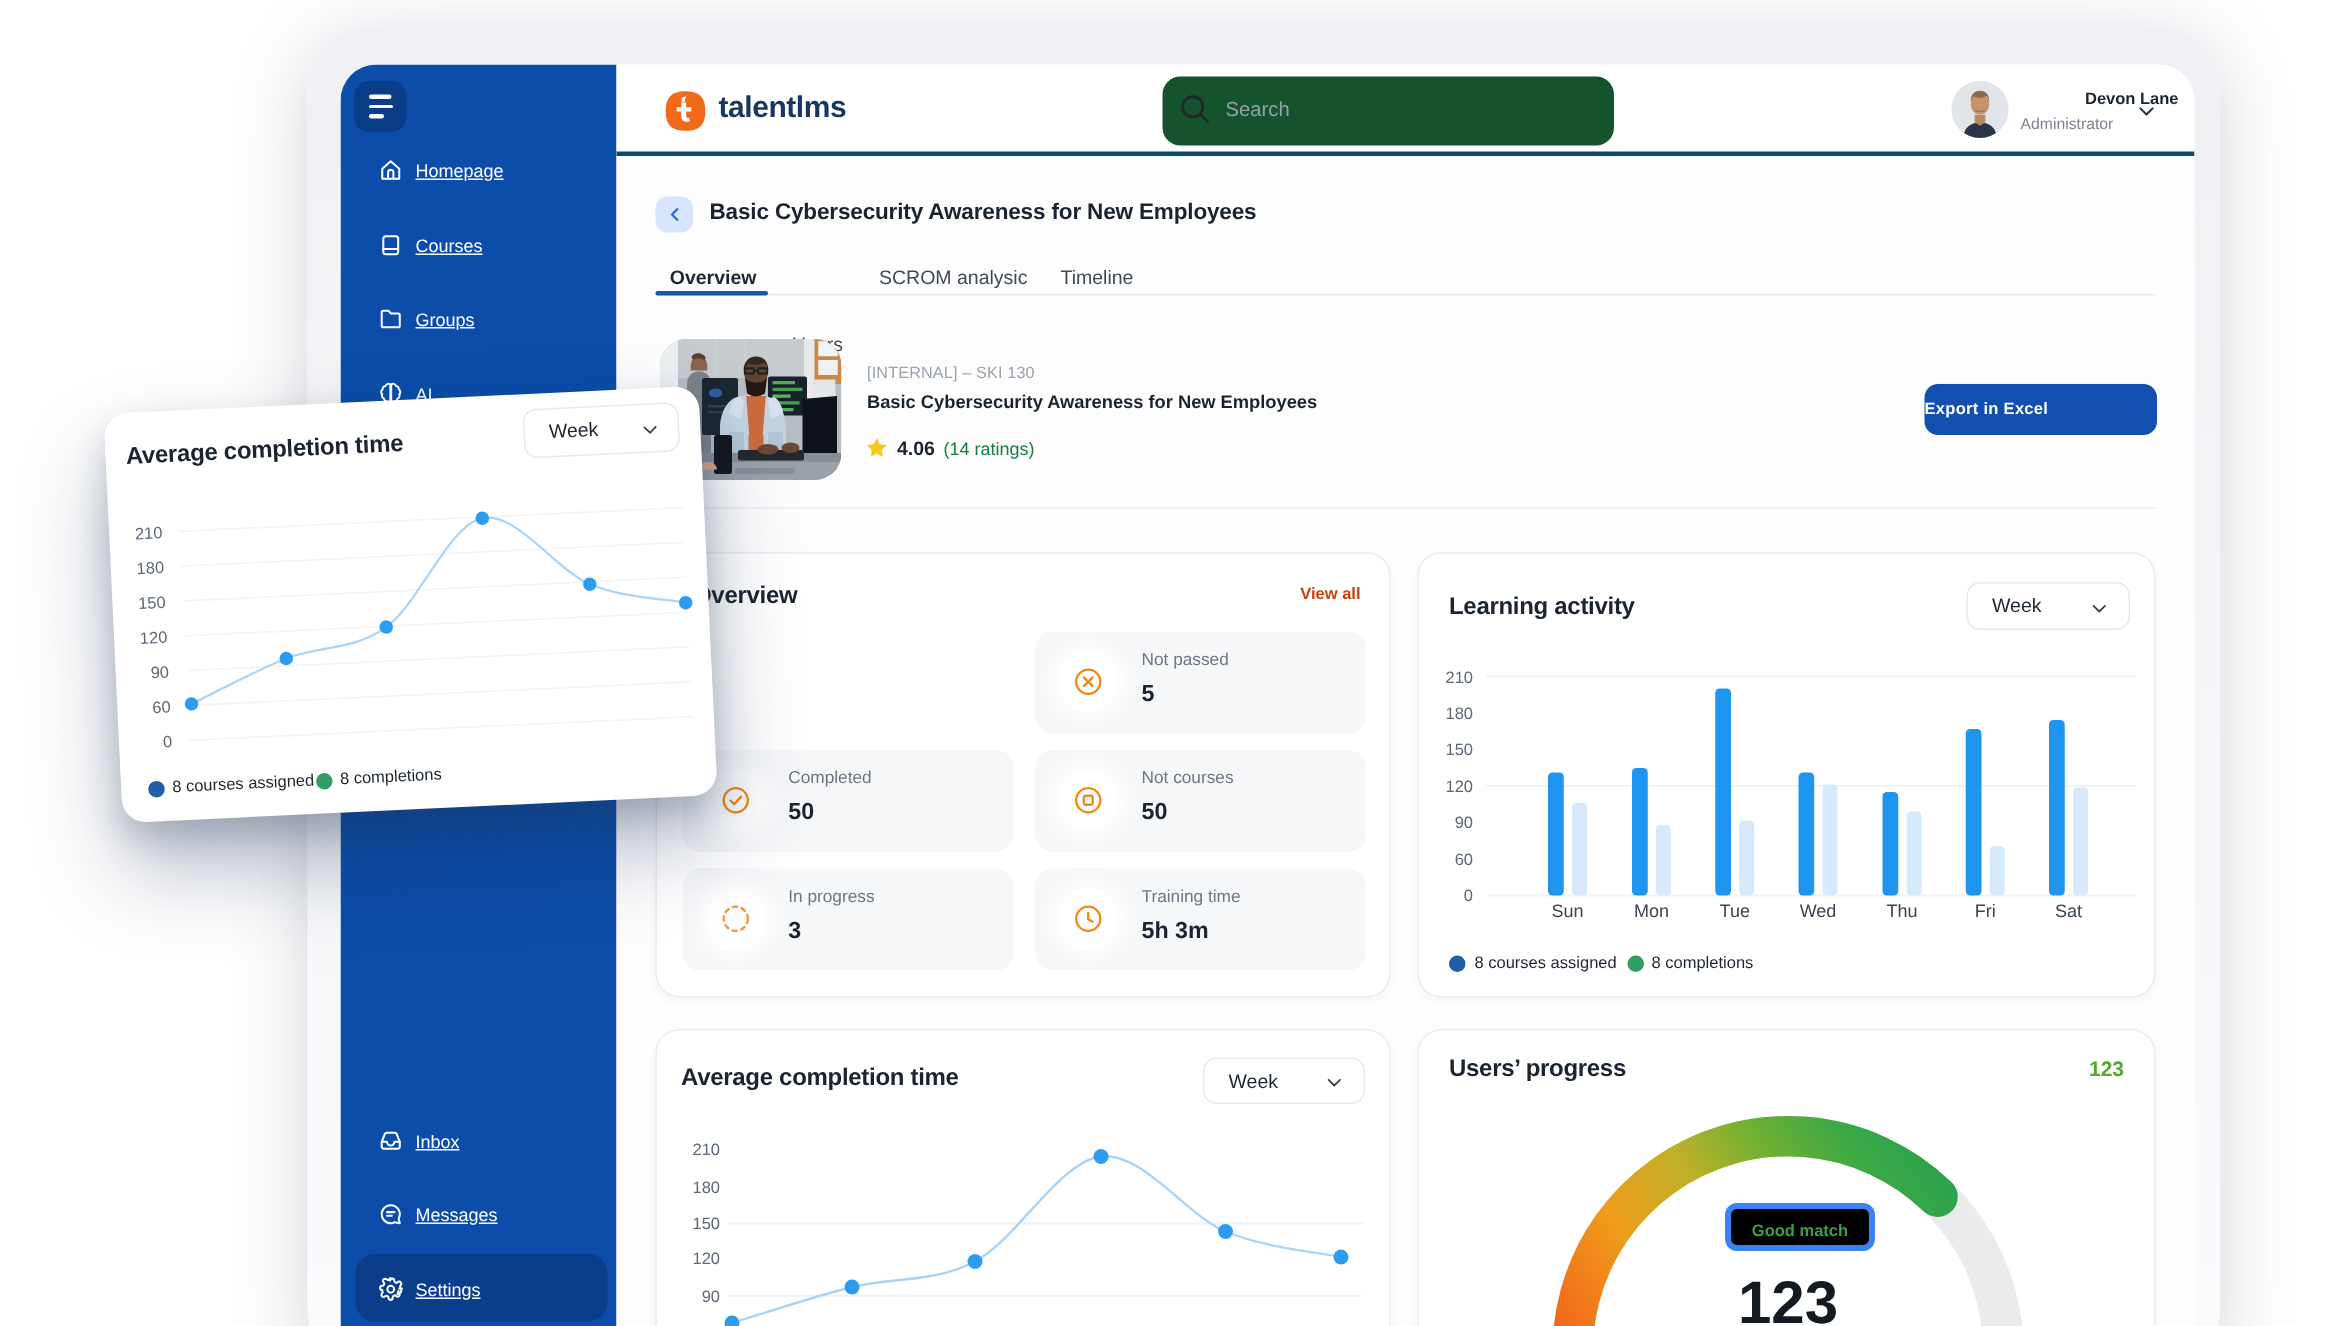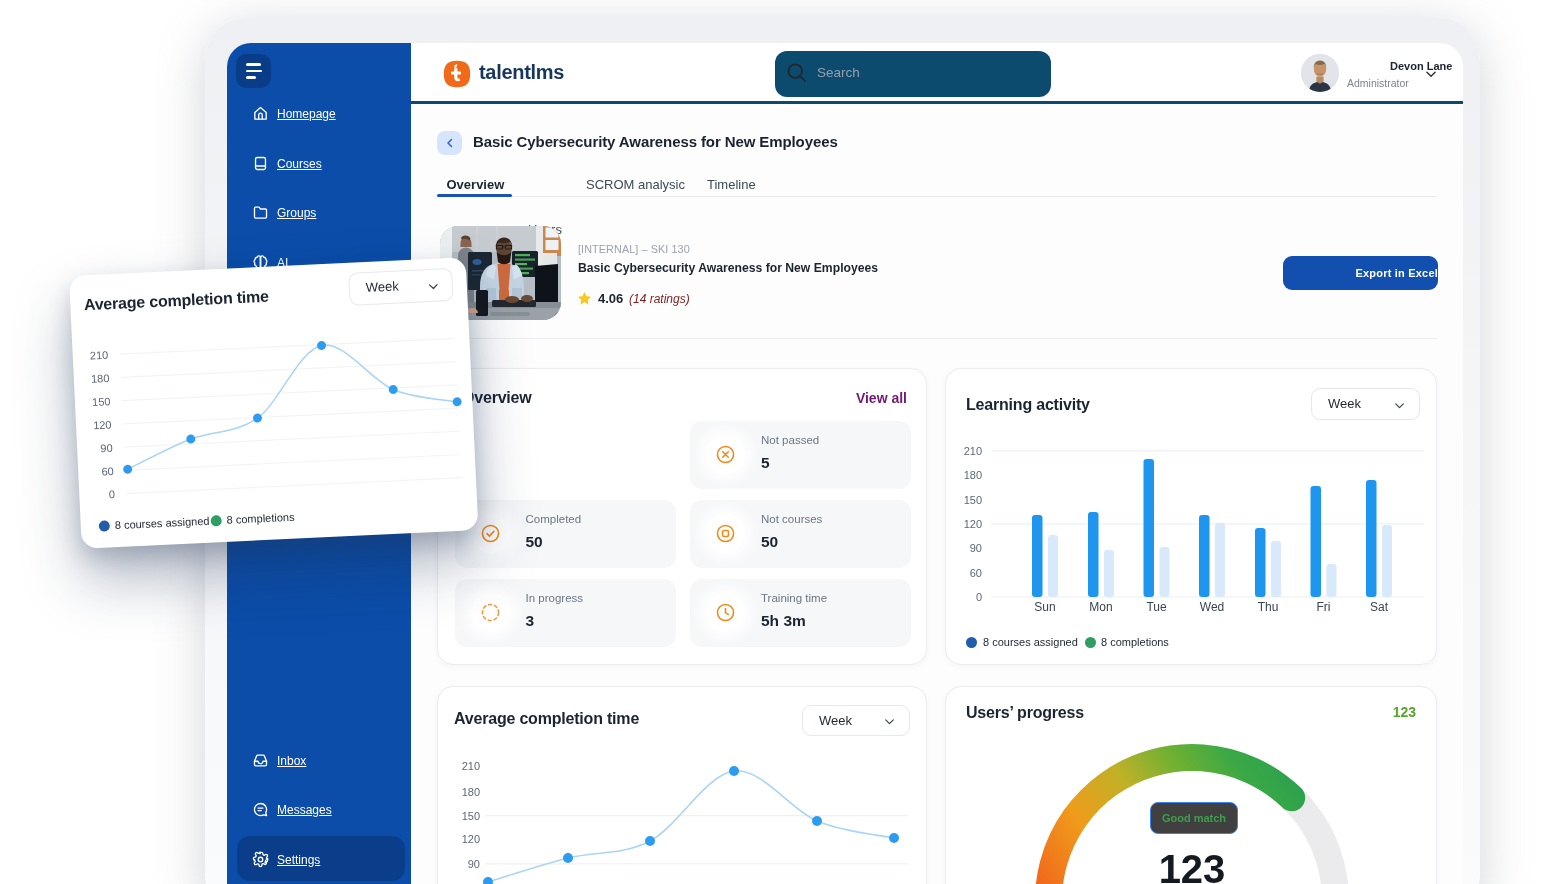--- a/index.html
+++ b/index.html
@@ -15,46 +15,46 @@
 
 #sidebar{left:0;top:0;width:184px;height:874px;background:#0b4da9;}
 .burger{left:9px;top:11px;width:35px;height:34px;border-radius:10px;background:#0a3d88;}
 .burger i{position:absolute;left:9.5px;height:2.6px;border-radius:2px;background:#fff;}
 .mi{left:0;width:184px;height:22px;color:#fff;font-size:12px;}
 .mi svg{position:absolute;left:25px;top:2px;}
 .mi span{position:absolute;left:50px;top:4px;text-decoration:underline;}
 
 #topbar{left:184px;top:0;width:1052px;height:60.5px;background:#fff;border-bottom:3px solid #0c4a6e;}
 .logotxt{left:68px;top:18px;font-size:20px;font-weight:bold;color:#17375e;letter-spacing:-0.3px;}
-#search{left:364px;top:8px;width:276px;height:46px;border-radius:12px;background:#0c4a6e;}
+#search{left:364px;top:8px;width:301px;height:46px;border-radius:12px;background:#14532d;}
 #search span{position:absolute;left:42px;top:14px;font-size:13.5px;color:#96a0ad;}
 #uname{left:936px;top:17px;font-size:11px;font-weight:bold;color:#1b2430;padding-left:43px;}
 #urole{left:936px;top:34px;font-size:10.5px;color:#7b8490;}
 
 #content{left:184px;top:60.5px;width:1052px;height:824px;background:#fdfdfe;}
 .backbtn{left:26px;top:27.5px;width:25px;height:24px;border-radius:8px;background:#d6e4fc;}
 .htitle{left:62px;top:29.5px;font-size:15px;font-weight:bold;color:#1a2330;letter-spacing:-0.1px;}
 .tab{top:73px;font-size:13px;color:#3f4a56;}
 .tabline{left:26px;top:92px;width:1000px;height:1.5px;background:#e7e9ec;}
 .tabu{left:26px;top:90.5px;width:75px;height:3px;border-radius:2px;background:#1a53b0;}
 
 #thumb{left:29px;top:122.5px;width:121px;height:94px;border-radius:18px;overflow:hidden;}
 .cmeta{left:167px;top:139px;font-size:10.8px;color:#9aa2ad;letter-spacing:.1px;}
 .ctitle{left:167px;top:157px;font-size:12.2px;font-weight:bold;color:#1b242e;}
 .crate{left:166px;top:187px;font-size:12px;width:260px;white-space:nowrap;}
-#exportbtn{left:872px;top:152.5px;width:155px;height:34px;border-radius:9px;background:#124fae;color:#fff;font-size:11px;font-weight:bold;text-align:right;line-height:34px;letter-spacing:.2px;}
+#exportbtn{left:872px;top:152.5px;width:155px;height:34px;border-radius:9px;background:#124fae;color:#fff;font-size:11px;font-weight:bold;text-align:left;line-height:34px;letter-spacing:.2px;}
 .sep{left:26px;top:234.5px;width:1000px;height:1px;background:#ededf0;}
 
 .card{background:#fff;border:1px solid #ececef;border-radius:16px;box-shadow:0 2px 6px rgba(40,50,70,.04);}
 #cardOverview{left:26px;top:264.5px;width:490px;height:297px;}
 #cardActivity{left:534px;top:264.5px;width:492px;height:297px;}
 #cardAvg{left:26px;top:582.5px;width:490px;height:320px;}
 #cardUsers{left:534px;top:582.5px;width:492px;height:320px;}
 .cardtitle{font-size:16px;font-weight:bold;color:#1b2430;letter-spacing:-0.2px;}
-.viewall{font-size:14px;font-weight:bold;color:#701a75;}
+.viewall{font-size:11px;font-weight:bold;color:#c2410c;}
 .drop{border:1px solid #e6e8eb;border-radius:9px;background:#fff;font-size:13px;color:#1d2630;}
 .drop span{position:absolute;left:16px;top:7px;}
 
 .tile{width:221px;height:68px;border-radius:12px;background:#f6f7f9;}
 .tico{position:absolute;left:16px;top:14px;width:39px;height:39px;border-radius:50%;background:#fff;box-shadow:0 0 12px 7px rgba(255,255,255,.85);}
 .tlabel{position:absolute;left:71px;top:13px;font-size:11.5px;color:#6d7683;}
 .tval{position:absolute;left:71px;top:33px;font-size:15.5px;font-weight:bold;color:#1b2430;}
 
 #floatcard{left:69px;top:275.9px;width:397px;height:273px;border-radius:16px;background:#fff;
  transform:rotate(-2.7deg);transform-origin:0 0;z-index:60;
@@ -217,21 +217,21 @@
           <rect x="50" y="86" width="40" height="4" rx="2" fill="#878f96"></rect>
         </svg>
       </div>
       <div class="cmeta abs">[INTERNAL] – SKI 130</div>
       <div class="ctitle abs">Basic Cybersecurity Awareness for New Employees</div>
       <div class="crate abs">
         <svg style="position:absolute;left:0;top:0;" width="15" height="15" viewBox="0 0 24 24" fill="#f8c821">
               <path d="M12 1.5 l3.2 6.8 7.3 1 -5.3 5.1 1.3 7.3 -6.5-3.6 -6.5 3.6 1.3-7.3 -5.3-5.1 7.3-1 z"></path>
             </svg>
         <span style="position:absolute;left:21px;top:0px;font-size:13px;font-weight:bold;color:#1b242e;">4.06</span>
-        <span style="position:absolute;left:52px;top:1px;color:#7f1d1d;font-style:italic;">(14 ratings)</span>
+        <span style="position:absolute;left:52px;top:1px;color:#15803d;">(14 ratings)</span>
       </div>
       <div id="exportbtn" class="abs">Export in Excel</div>
       <div class="sep abs"></div>
       <div id="cardOverview" class="card abs">
         <div class="cardtitle abs" style="left:24px;top:20px;">Overview</div>
         <div class="viewall abs" style="right:19px;top:21px;">View all</div>
         <div class="tile abs" style="left:252px;top:51.5px;">
           <div class="tico">
                 <svg style="position:absolute;left:9px;top:9px;" width="21" height="21" viewBox="0 0 24 24" fill="none" stroke="#ef8a17" stroke-width="1.8" stroke-linecap="round">
                   <circle cx="12" cy="12" r="9.2"></circle>
@@ -376,21 +376,21 @@
             <stop offset="0" stop-color="#f2591c"></stop>
                   <stop offset="0.3" stop-color="#ef9c1b"></stop>
             <stop offset="0.5" stop-color="#c0b127"></stop>
                   <stop offset="0.68" stop-color="#6fb033"></stop>
             <stop offset="0.85" stop-color="#3aa846"></stop>
                   <stop offset="1" stop-color="#2ba14e"></stop>
                 </linearGradient>
               </defs>
           <path d="M 115.9 274.6 A 143.5 143.5 0 0 1 345.7 110.8" fill="none" stroke="url(#ggrad)" stroke-width="27" stroke-linecap="round"></path>
         </svg>
-        <div class="abs" style="left:204px;top:115px;width:88px;height:32px;border-radius:8px;background:#404040;border:1px solid #3b82f6;">
+        <div class="abs" style="left:204px;top:115px;width:100px;height:32px;border-radius:8px;background:#000000;border:4px solid #3b82f6;">
           <div style="position:absolute;width:100%;text-align:center;top:9px;font-size:11px;font-weight:bold;color:#3f9e4d;">Good match</div>
         </div>
         <div class="abs" style="left:0;top:160px;width:492px;text-align:center;font-size:40px;font-weight:bold;color:#131a22;">123</div>
       </div>
     </div>
    </div>
   </div>
   <div id="floatcard" class="abs">
     <div class="abs" style="left:13.5px;top:21px;font-size:16px;font-weight:bold;color:#1b2430;letter-spacing:-0.2px;">Average completion time</div>
     <div class="drop abs" style="left:279px;top:10px;width:104px;height:33px;">

